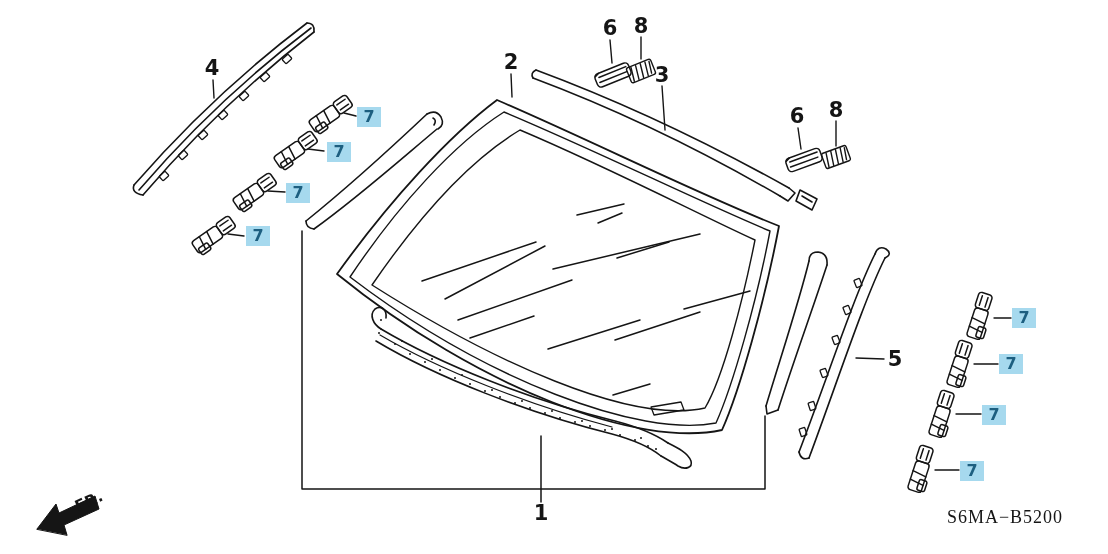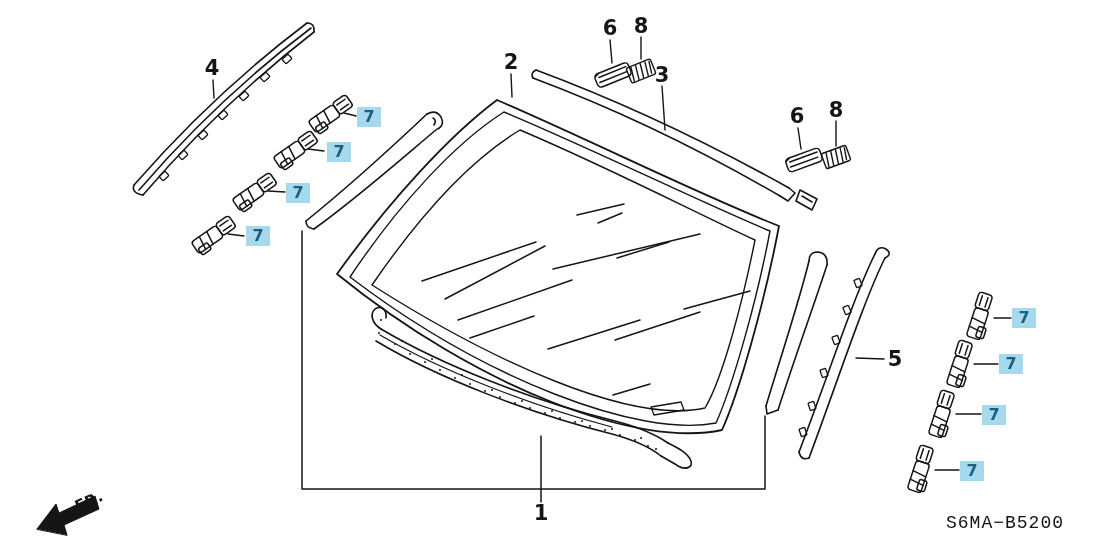--- a/index.html
+++ b/index.html
@@ -23,22 +23,22 @@
     position:absolute;width:24px;height:20px;background:var(--hl-bg);
     color:var(--hl-fg);font-weight:bold;font-size:16px;line-height:20px;
     text-align:center;user-select:none;
   }
   .fr-label{
     position:absolute;transform:translate(-50%,-50%) rotate(-24deg);
     font-weight:bold;font-size:15px;color:var(--ink);letter-spacing:0.5px;
   }
   .diagram-code{
     position:absolute;transform:translate(-50%,-50%);
-    font-family:Liberation Mono, monospace;
-    font-size:18px;color:var(--ink);letter-spacing:1px;white-space:nowrap;margin-top:6px;
+    font-family:Liberation Serif, serif;
+    font-size:18px;color:var(--ink);letter-spacing:1px;white-space:nowrap;
   }
   svg *{vector-effect:non-scaling-stroke;}
 </style>
 </head>
 <body>
 
 <div id="stage">
 
   <svg id="lineart" width="1108" height="554" viewBox="0 0 1108 554" fill="none" stroke="#151515" stroke-width="1.8" stroke-linecap="round" stroke-linejoin="round">
 

